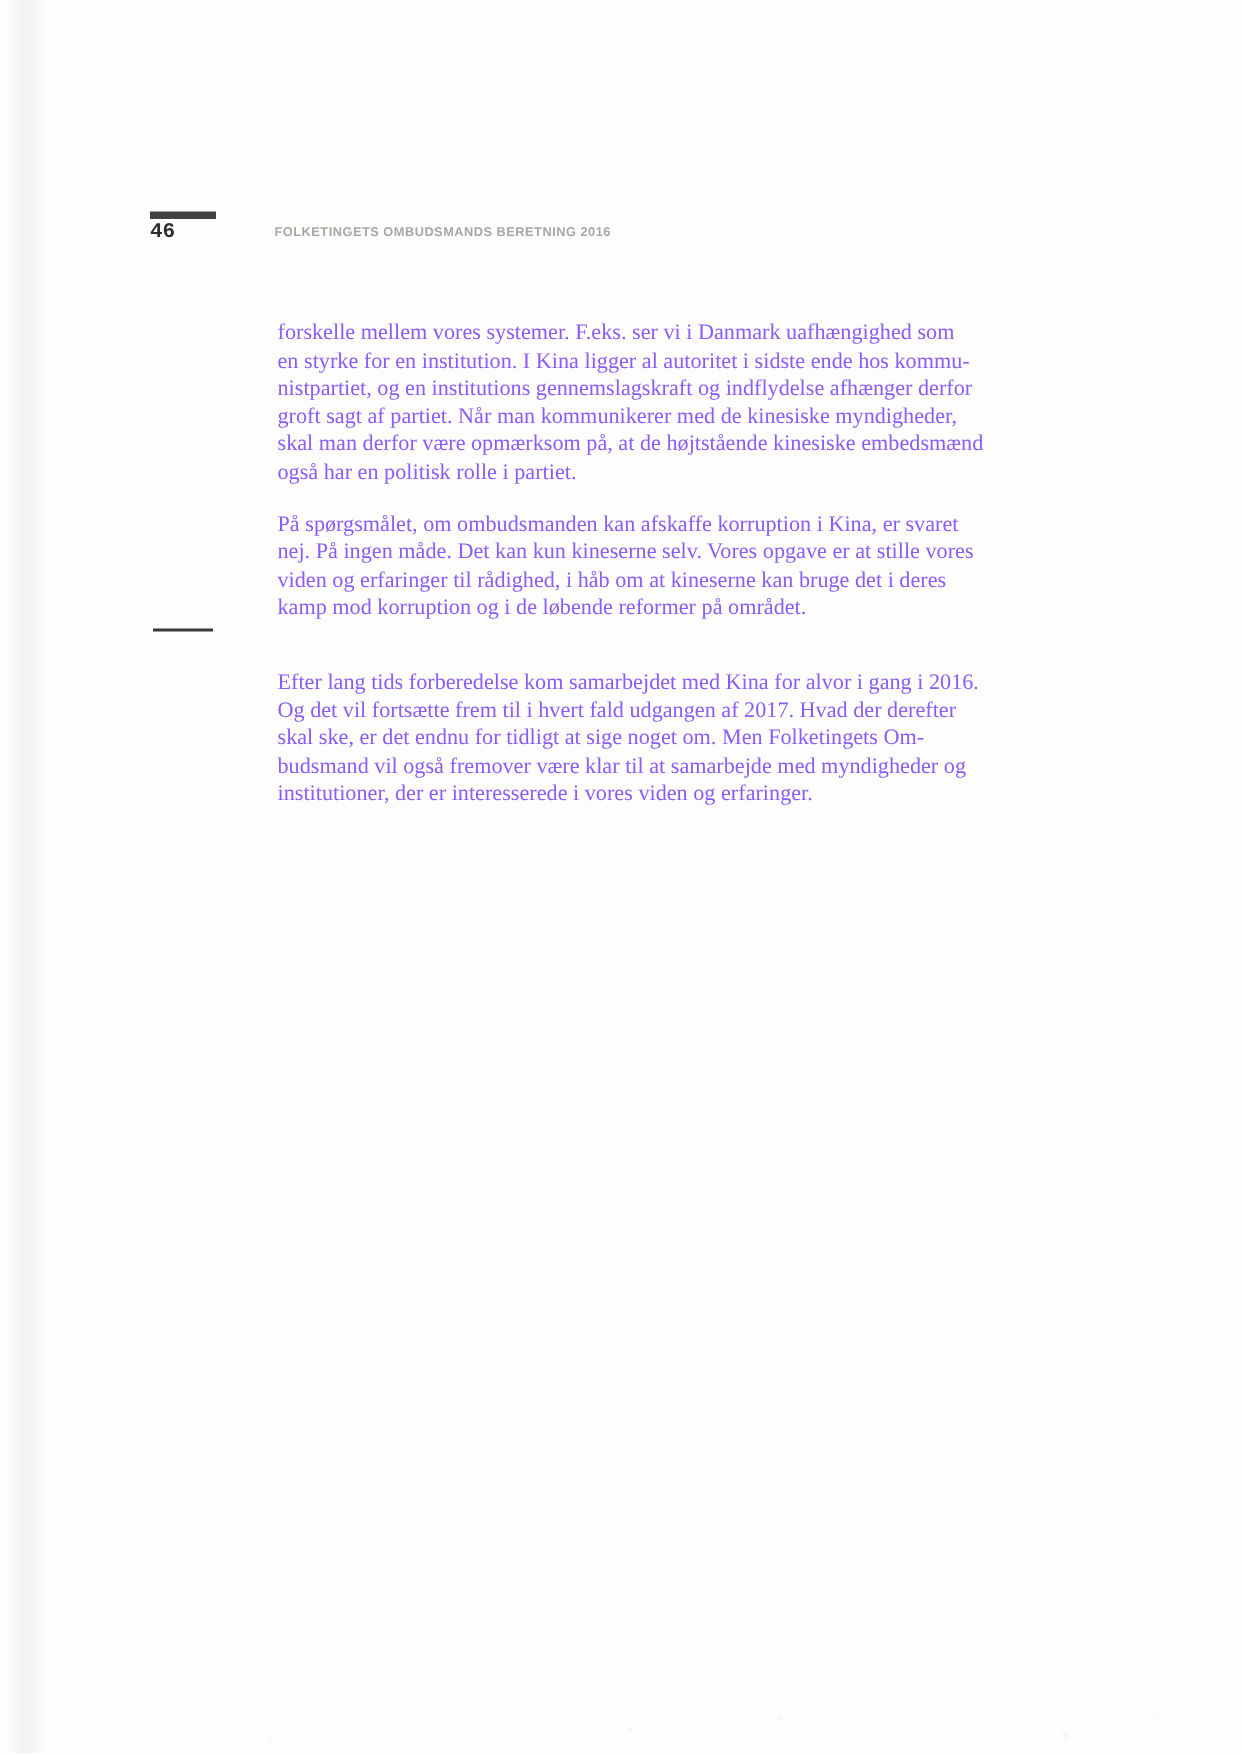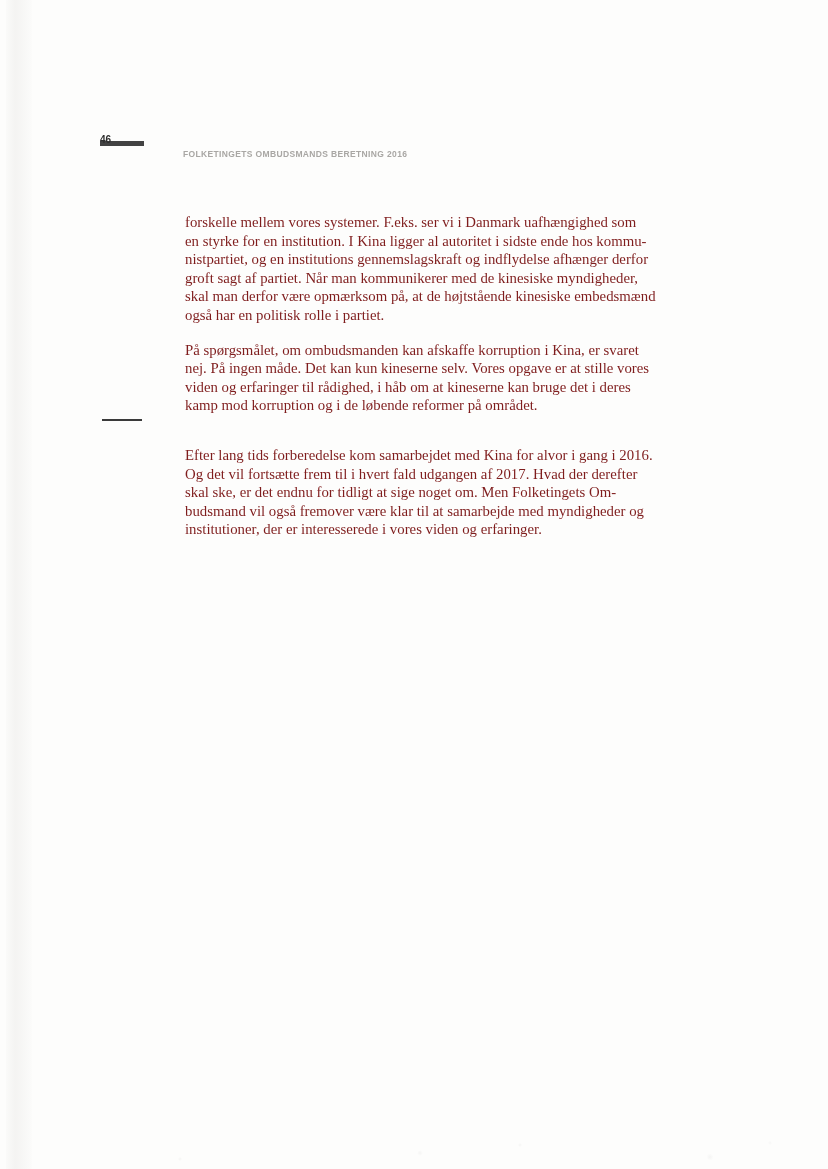--- a/index.html
+++ b/index.html
@@ -44,23 +44,23 @@
     position: absolute;
     left: 100px;
     top: 141px;
     width: 44px;
     height: 5px;
     background: #424242;
   }
   .pagenum {
     position: absolute;
     left: 100px;
-    top: 134px;
-    font-family: Liberation Sans, sans-serif;
-    font-size: 10px;
+    top: 147px;
+    font-family: Liberation Mono, monospace;
+    font-size: 14px;
     font-weight: bold;
     color: #2e2e2e;
   }
   .header-title {
     position: absolute;
     left: 183px;
     top: 149px;
     font-family: "Liberation Sans", sans-serif;
     font-size: 8.5px;
     font-weight: bold;
@@ -76,21 +76,21 @@
     background: #3a3a3a;
   }
   .text-block {
     position: absolute;
     left: 185px;
     top: 213px;
     width: 520px;
     font-family: "Liberation Serif", serif;
     font-size: 14.8px;
     line-height: 18.6px;
-    color: #7f1d1d;
+    color: #8b5cf6;
   }
   .para {
     margin: 0 0 16px 0;
     white-space: pre-line;
   }
   .para:nth-of-type(2) {
     margin-bottom: 31px;
   }
 </style>
 </head>

